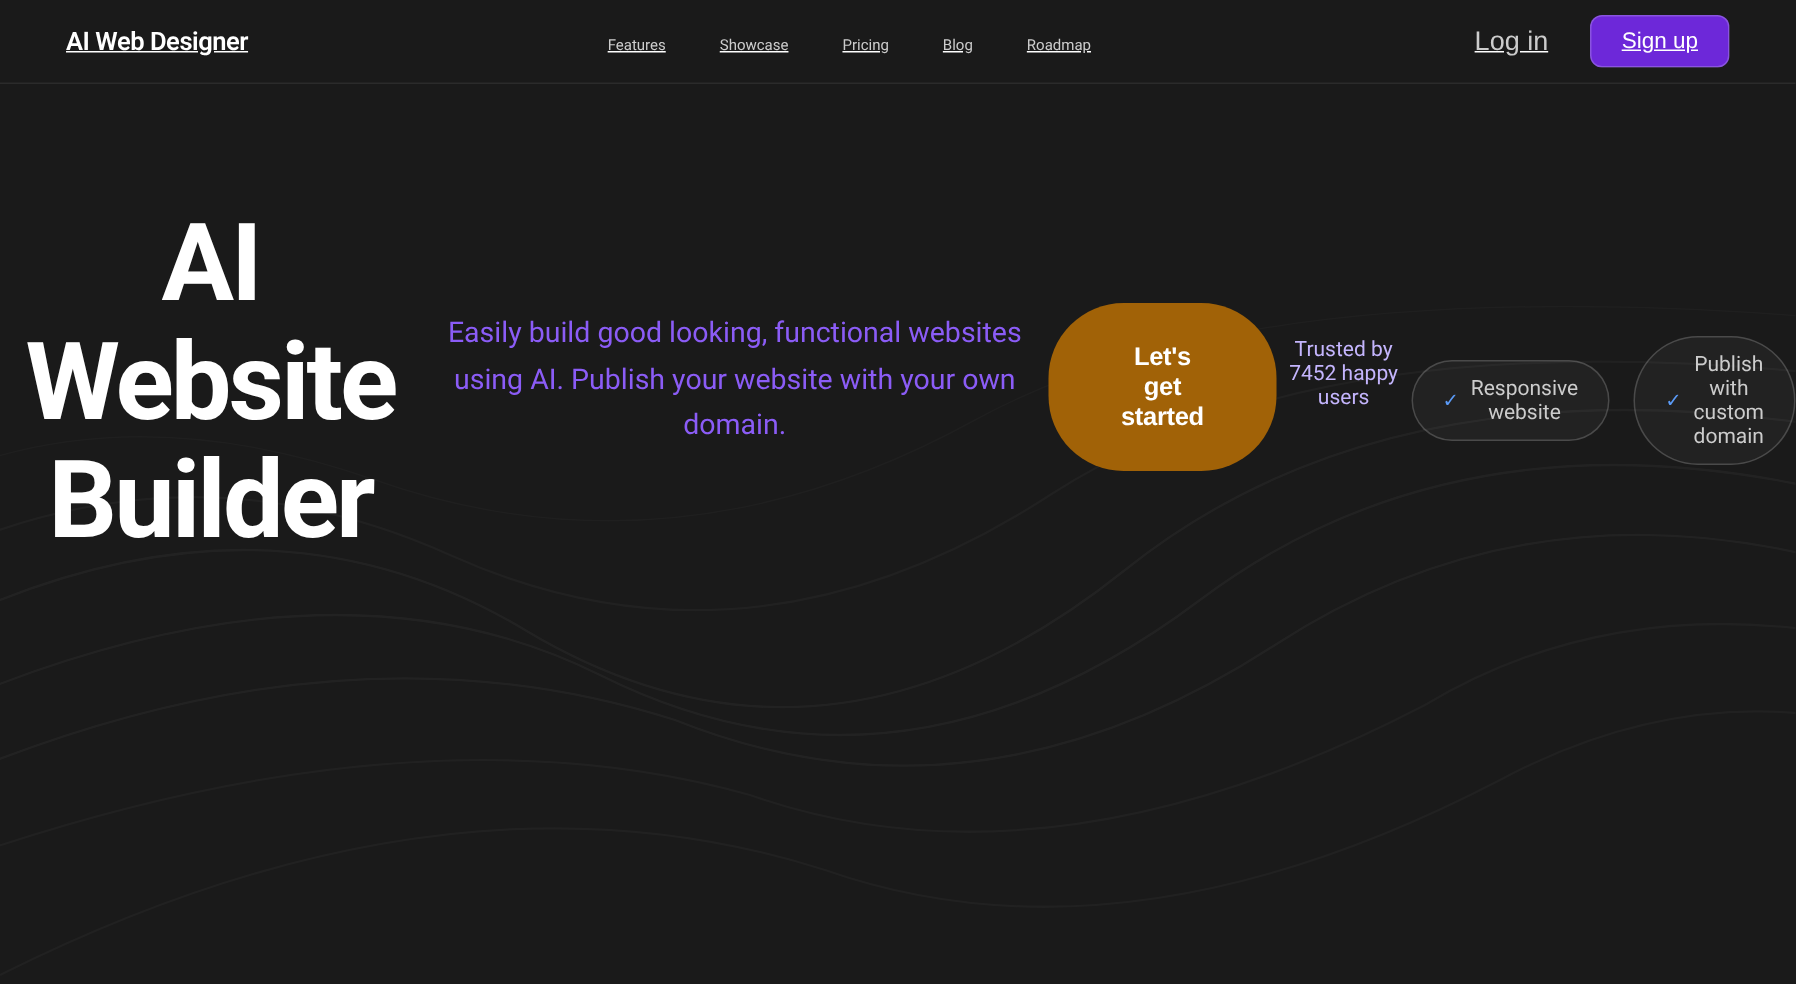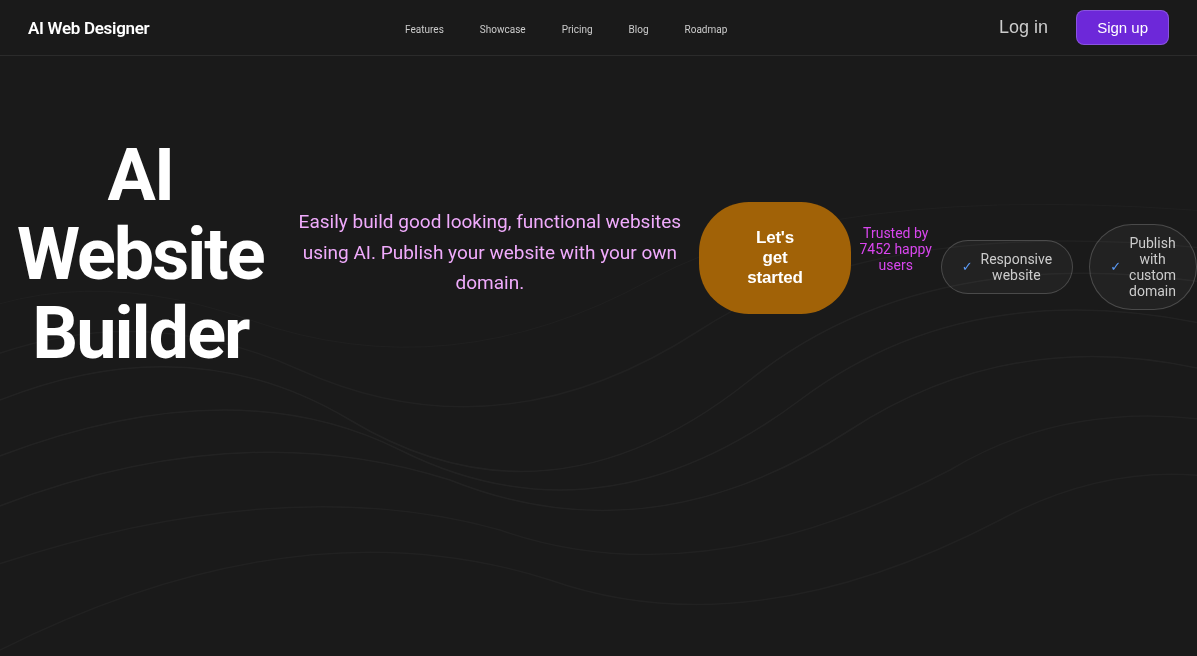--- a/index.html
+++ b/index.html
@@ -18,23 +18,24 @@
       position: relative;
     }
 
     
     nav {
       position: relative;
       z-index: 10;
       display: flex;
       align-items: center;
       justify-content: space-between;
-      padding: 0 28px;
+      padding: 0 44px;
       height: 56px;
       border-bottom: 1px solid rgba(255,255,255,0.08);
+      text-decoration: underline;
     }
 
     .nav-logo {
       font-size: 17px;
       font-weight: 600;
       color: #ffffff;
       letter-spacing: -0.3px;
     }
 
     .nav-links {
@@ -92,21 +93,21 @@
       font-size: 72px;
       font-weight: 700;
       line-height: 1.1;
       letter-spacing: -2px;
       color: #ffffff;
       margin-bottom: 24px;
     }
 
     .hero-subtitle {
       font-size: 19px;
-      color: #f0abfc;
+      color: #8b5cf6;
       line-height: 1.6;
       max-width: 560px;
       margin-bottom: 40px;
       font-weight: 400;
       margin-top: 12px;
     }
 
     .btn-cta {
       background: #a16207;
       color: #ffffff;
@@ -116,21 +117,21 @@
       font-size: 17px;
       font-weight: 600;
       cursor: pointer;
       margin-bottom: 18px;
       letter-spacing: -0.2px;
       text-align: center;
     }
 
     .trusted-text {
       font-size: 14px;
-      color: #d946ef;
+      color: #c4b5fd;
       margin-bottom: 36px;
     }
 
     
     .feature-badges {
       display: flex;
       gap: 16px;
       align-items: center;
     }
 

